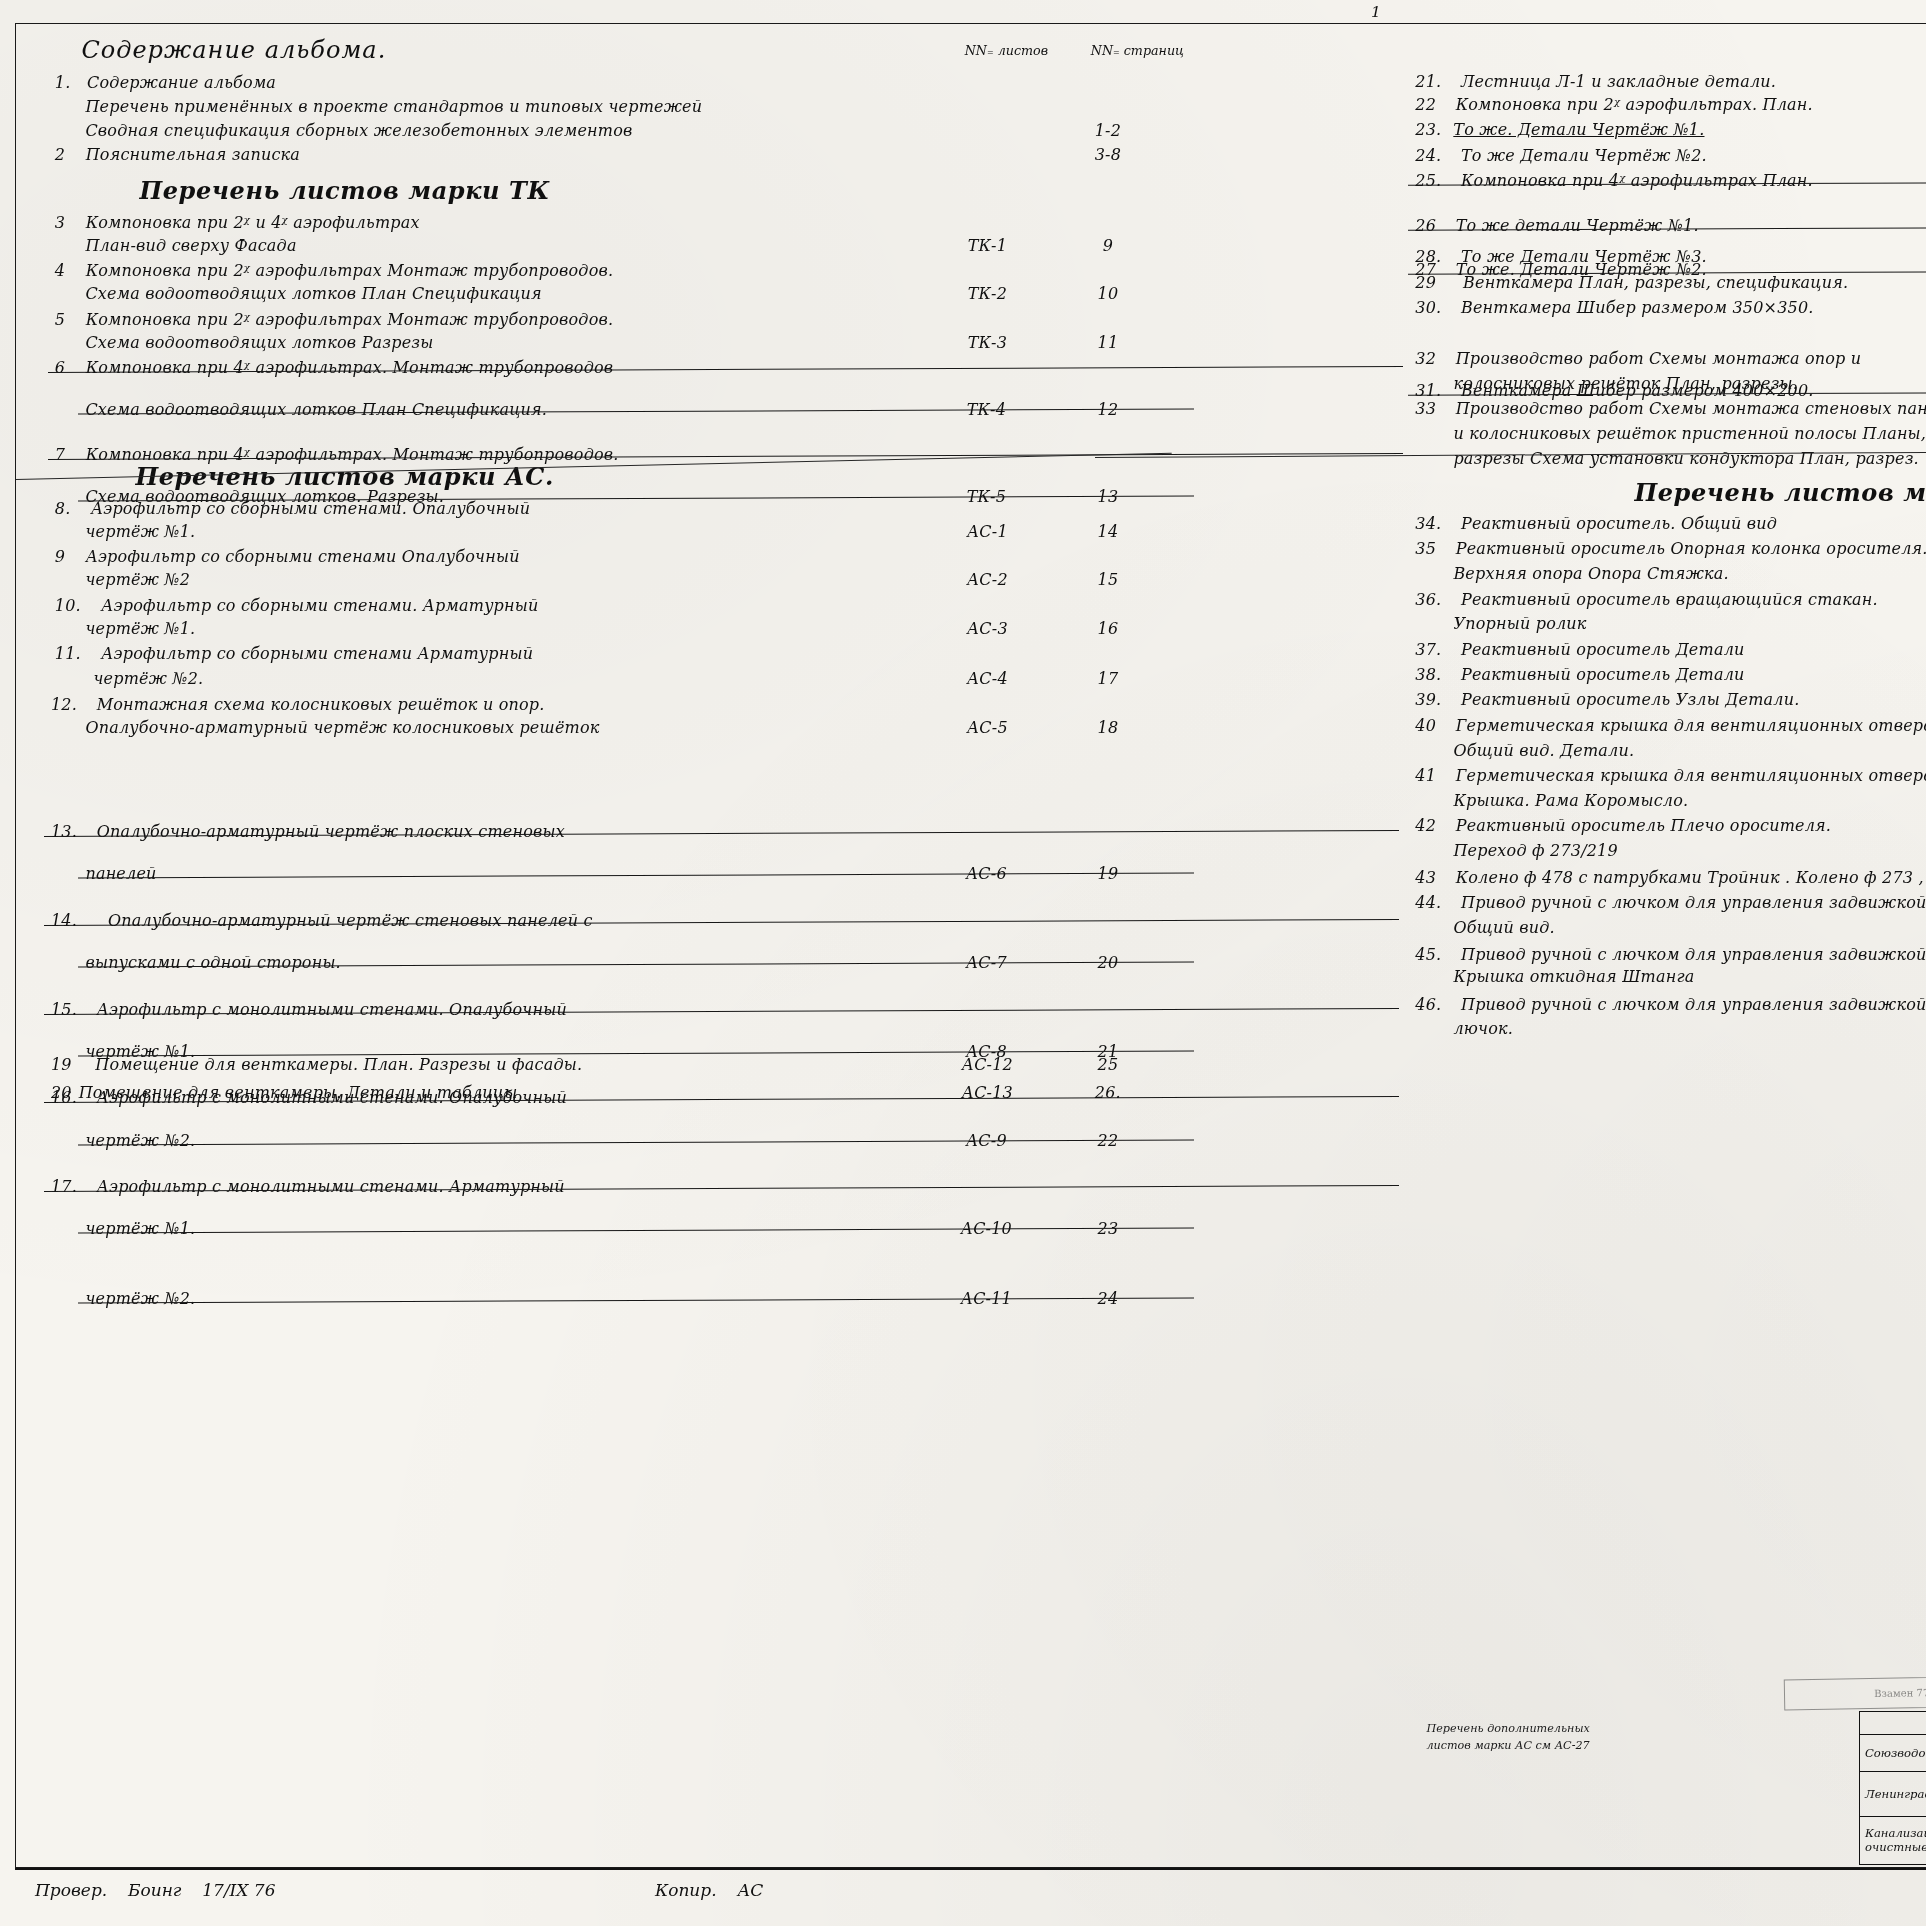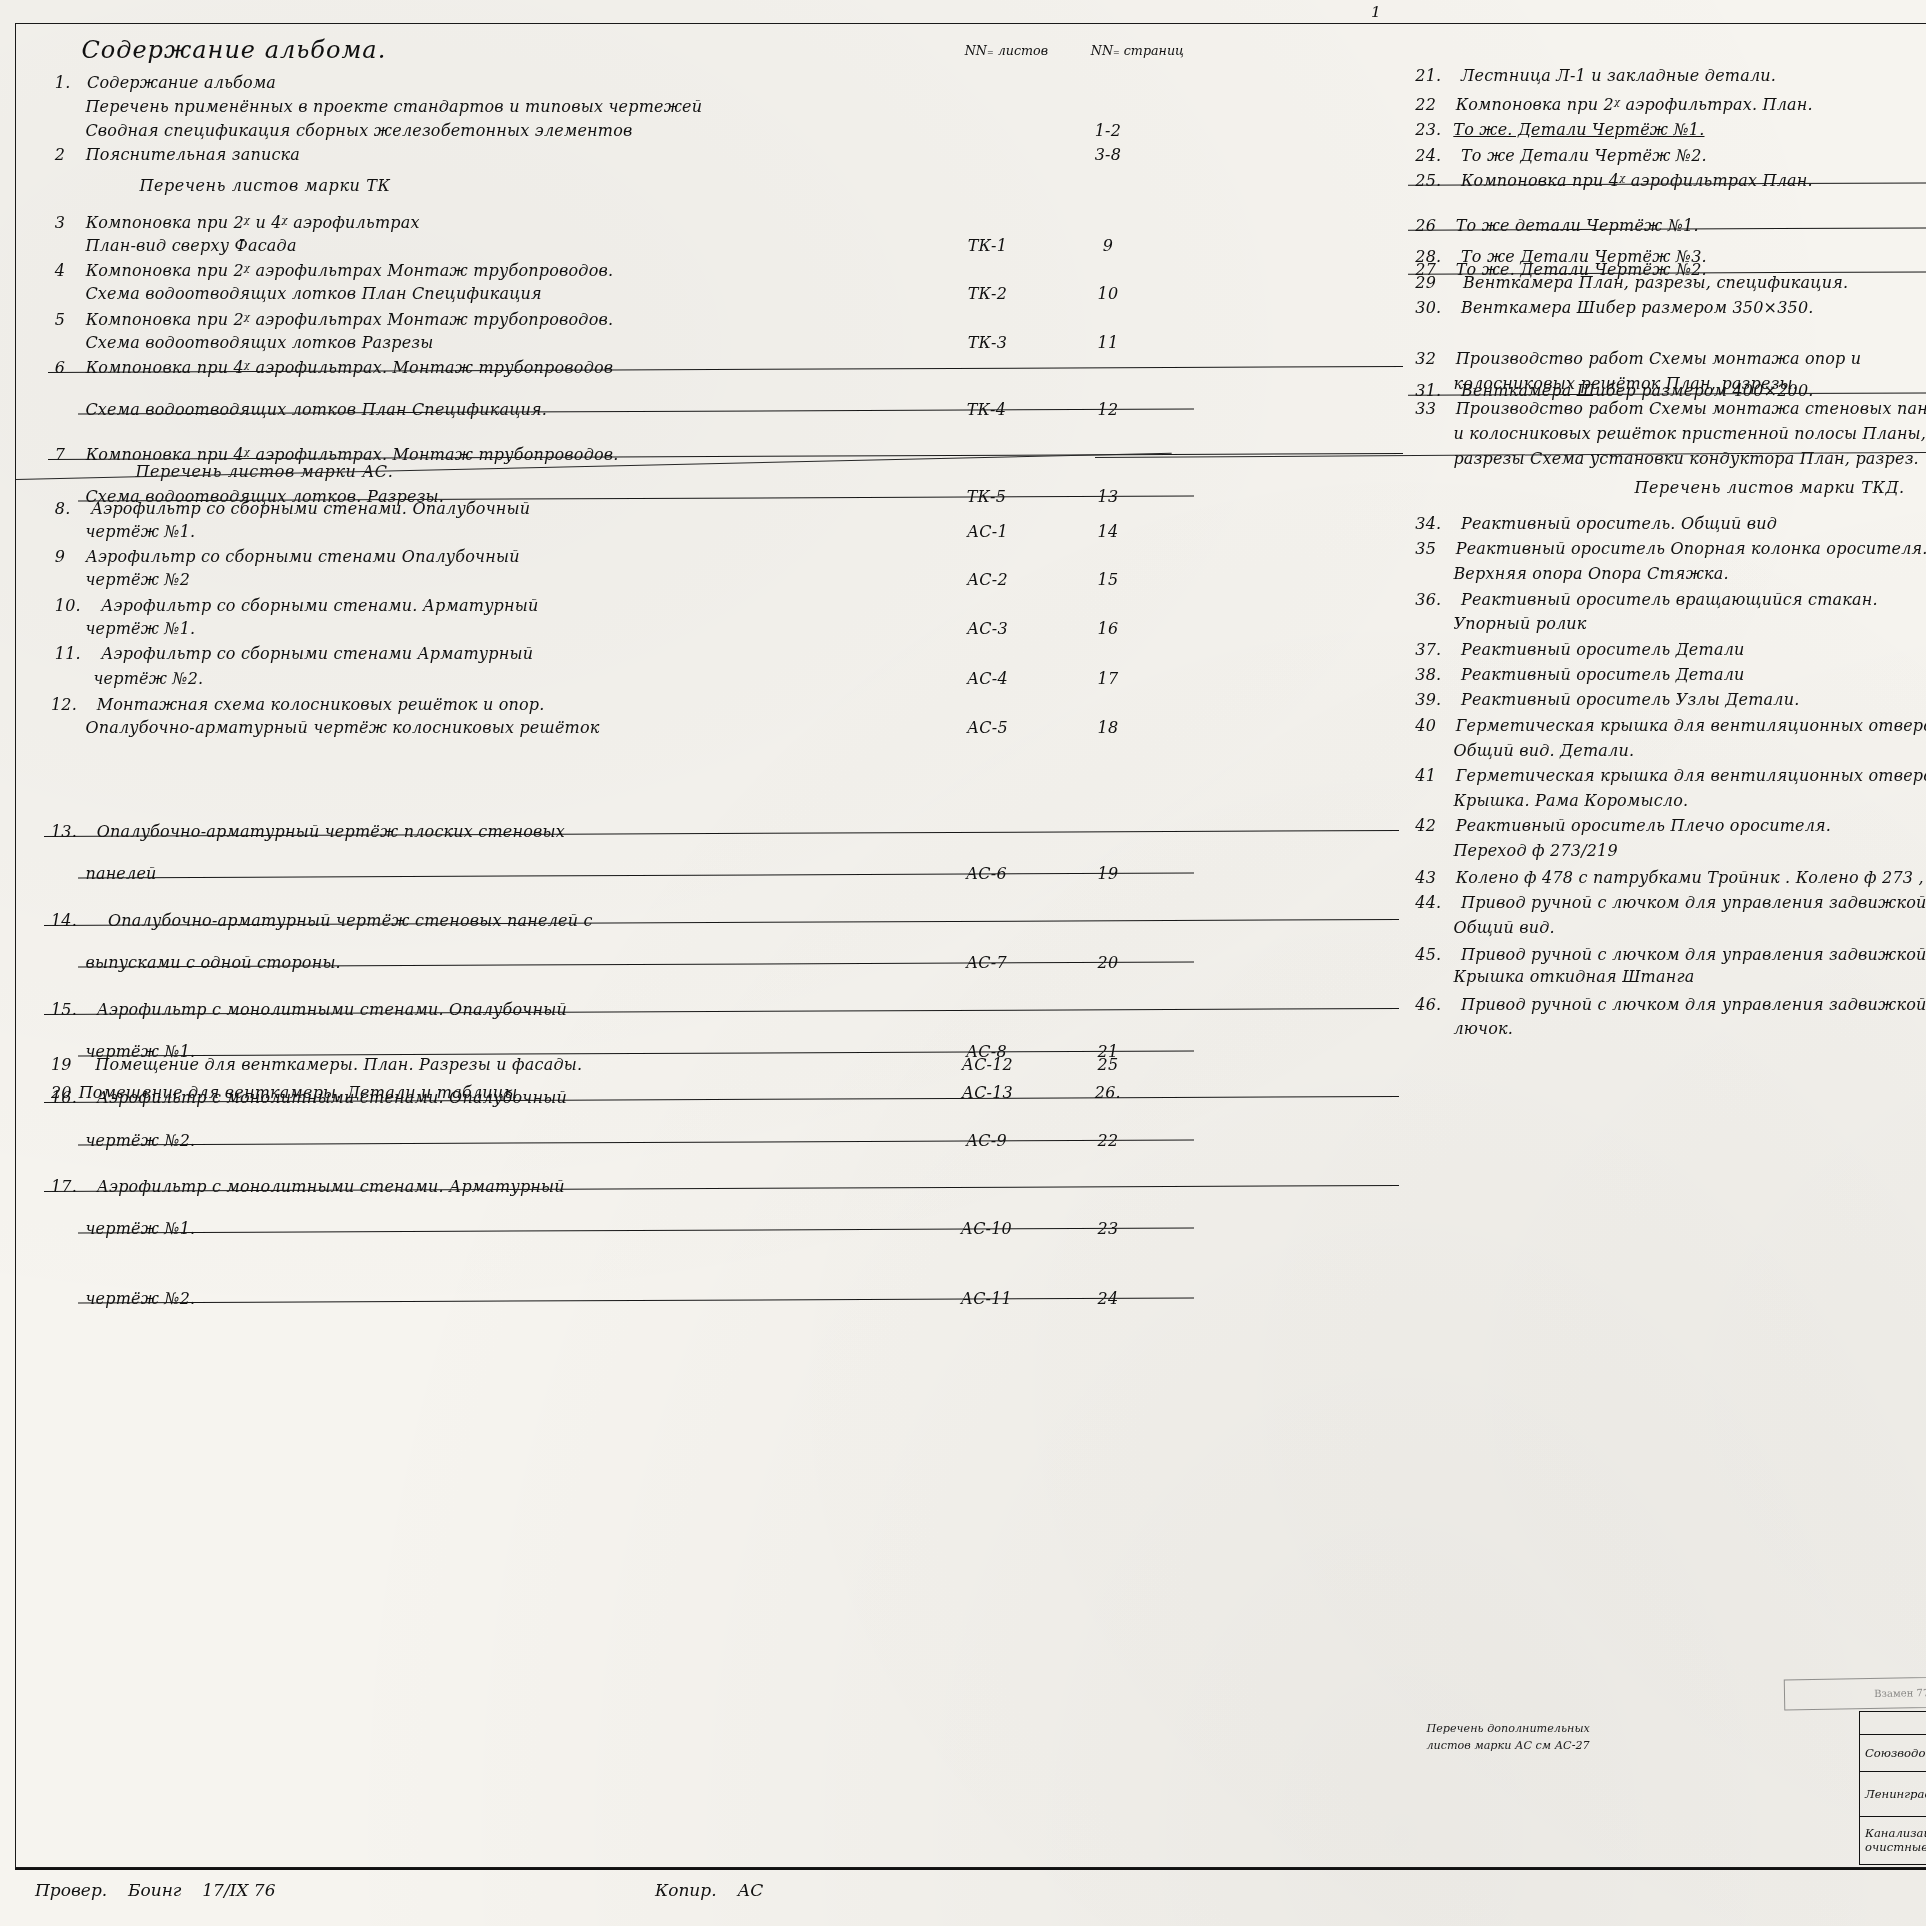--- a/index.html
+++ b/index.html
@@ -59,22 +59,23 @@
     font-style: italic;
     color: #101010;
     letter-spacing: 0.2px;
     white-space: nowrap;
   }
   .hw-title {
     font-size: 24px;
     letter-spacing: 1px;
   }
   .hw-sub {
-    font-size: 16px;
+    font-size: 24px;
     letter-spacing: 0.6px;
+    font-weight: bold;
   }
   .hw-item {
     font-size: 16px;
   }
 
   
   .col {
     position: absolute;
     top: 0;
   }
@@ -420,21 +421,21 @@
           <span class="hw hw-item">20</span>
           <span class="hw hw-item" style="margin-left:5px;">Помещение  для венткамеры. Детали и таблицы</span>
         </div>
         <div class="hw hw-item sheetno" style="left:898px; top:1059px;">АС-13</div>
         <div class="hw hw-item pageno" style="left:1036px; top:1059px;">26.</div>
 
       </div>
 
       <div class="col col-right">
 
-        <div class="row" style="left:3.9px; top:42px;text-align:right;">
+        <div class="row" style="left:3.9px; top:48px;text-align:right;">
           <span class="hw hw-item">21.</span>
           <span class="hw hw-item" style="margin-left:17.7px;">Лестница Л-1 и закладные детали.</span>
         </div>
 
         <div class="row" style="left:3.9px; top:71px;">
           <span class="hw hw-item">22</span>
           <span class="hw hw-item" style="margin-left:17.7px;">Компоновка при 2ᵡ аэрофильтрах. План.</span>
         </div>
 
         <div class="row" style="left:3.9px; top:96px;">

